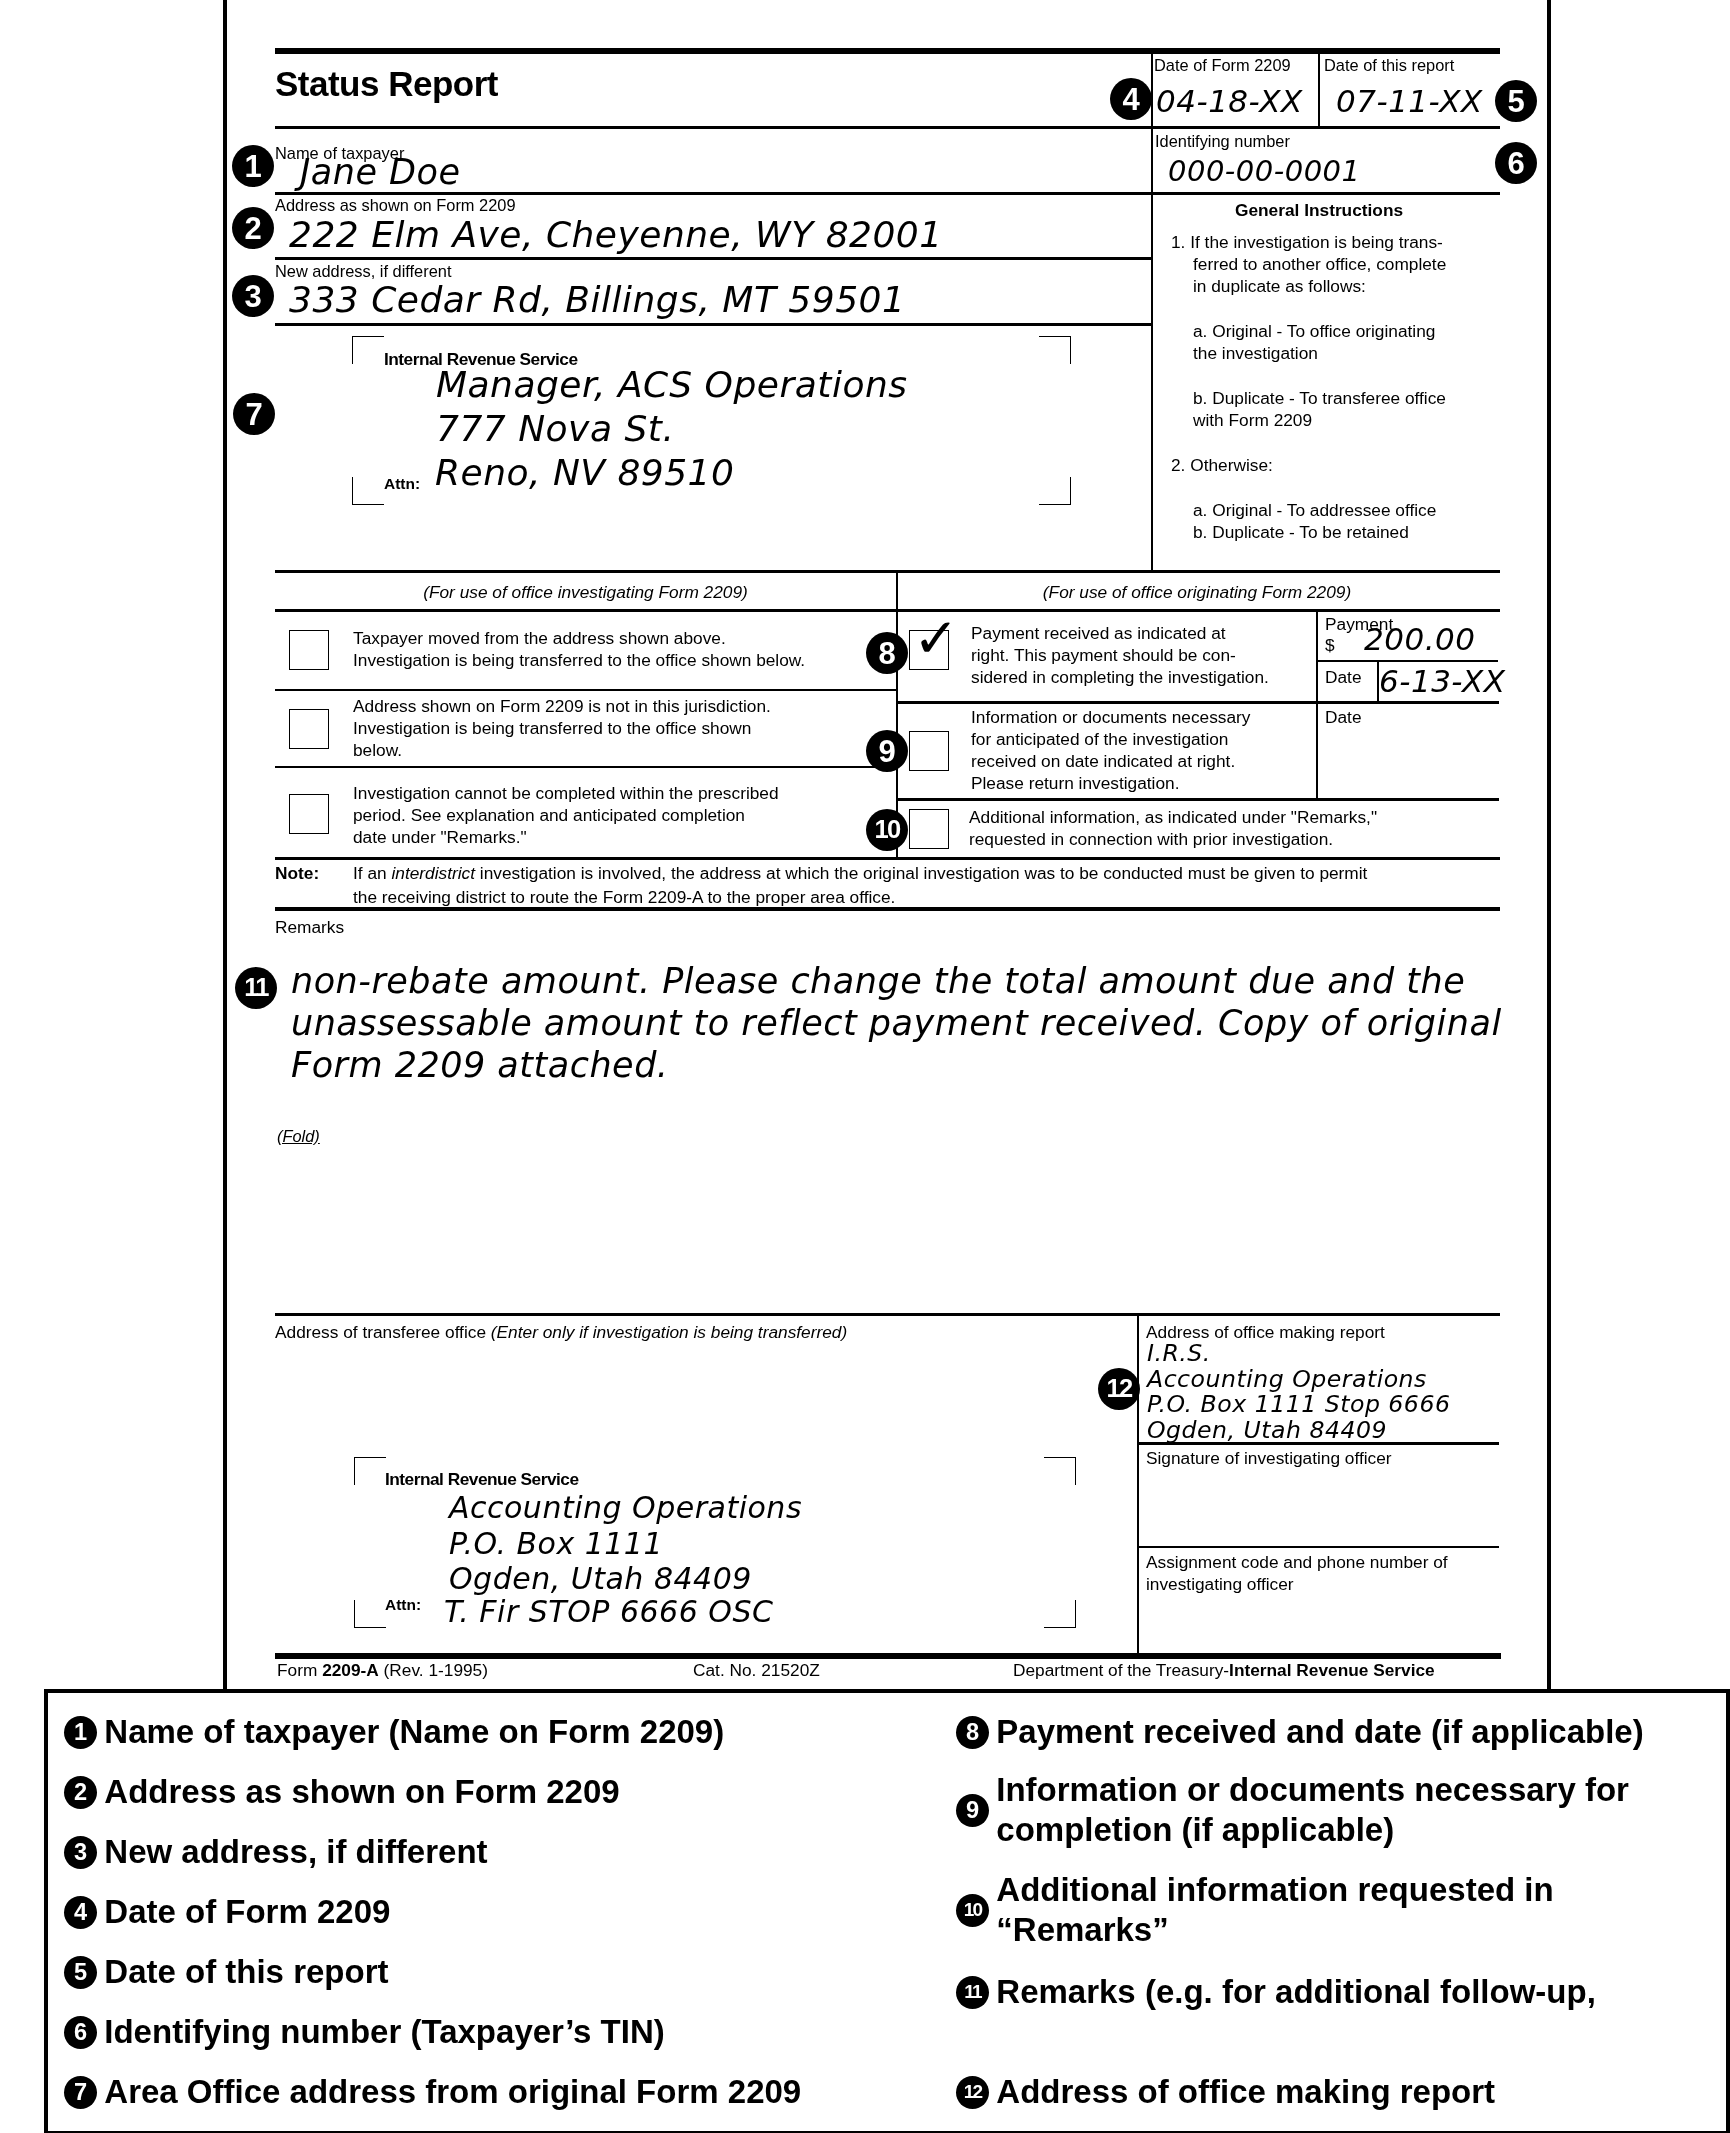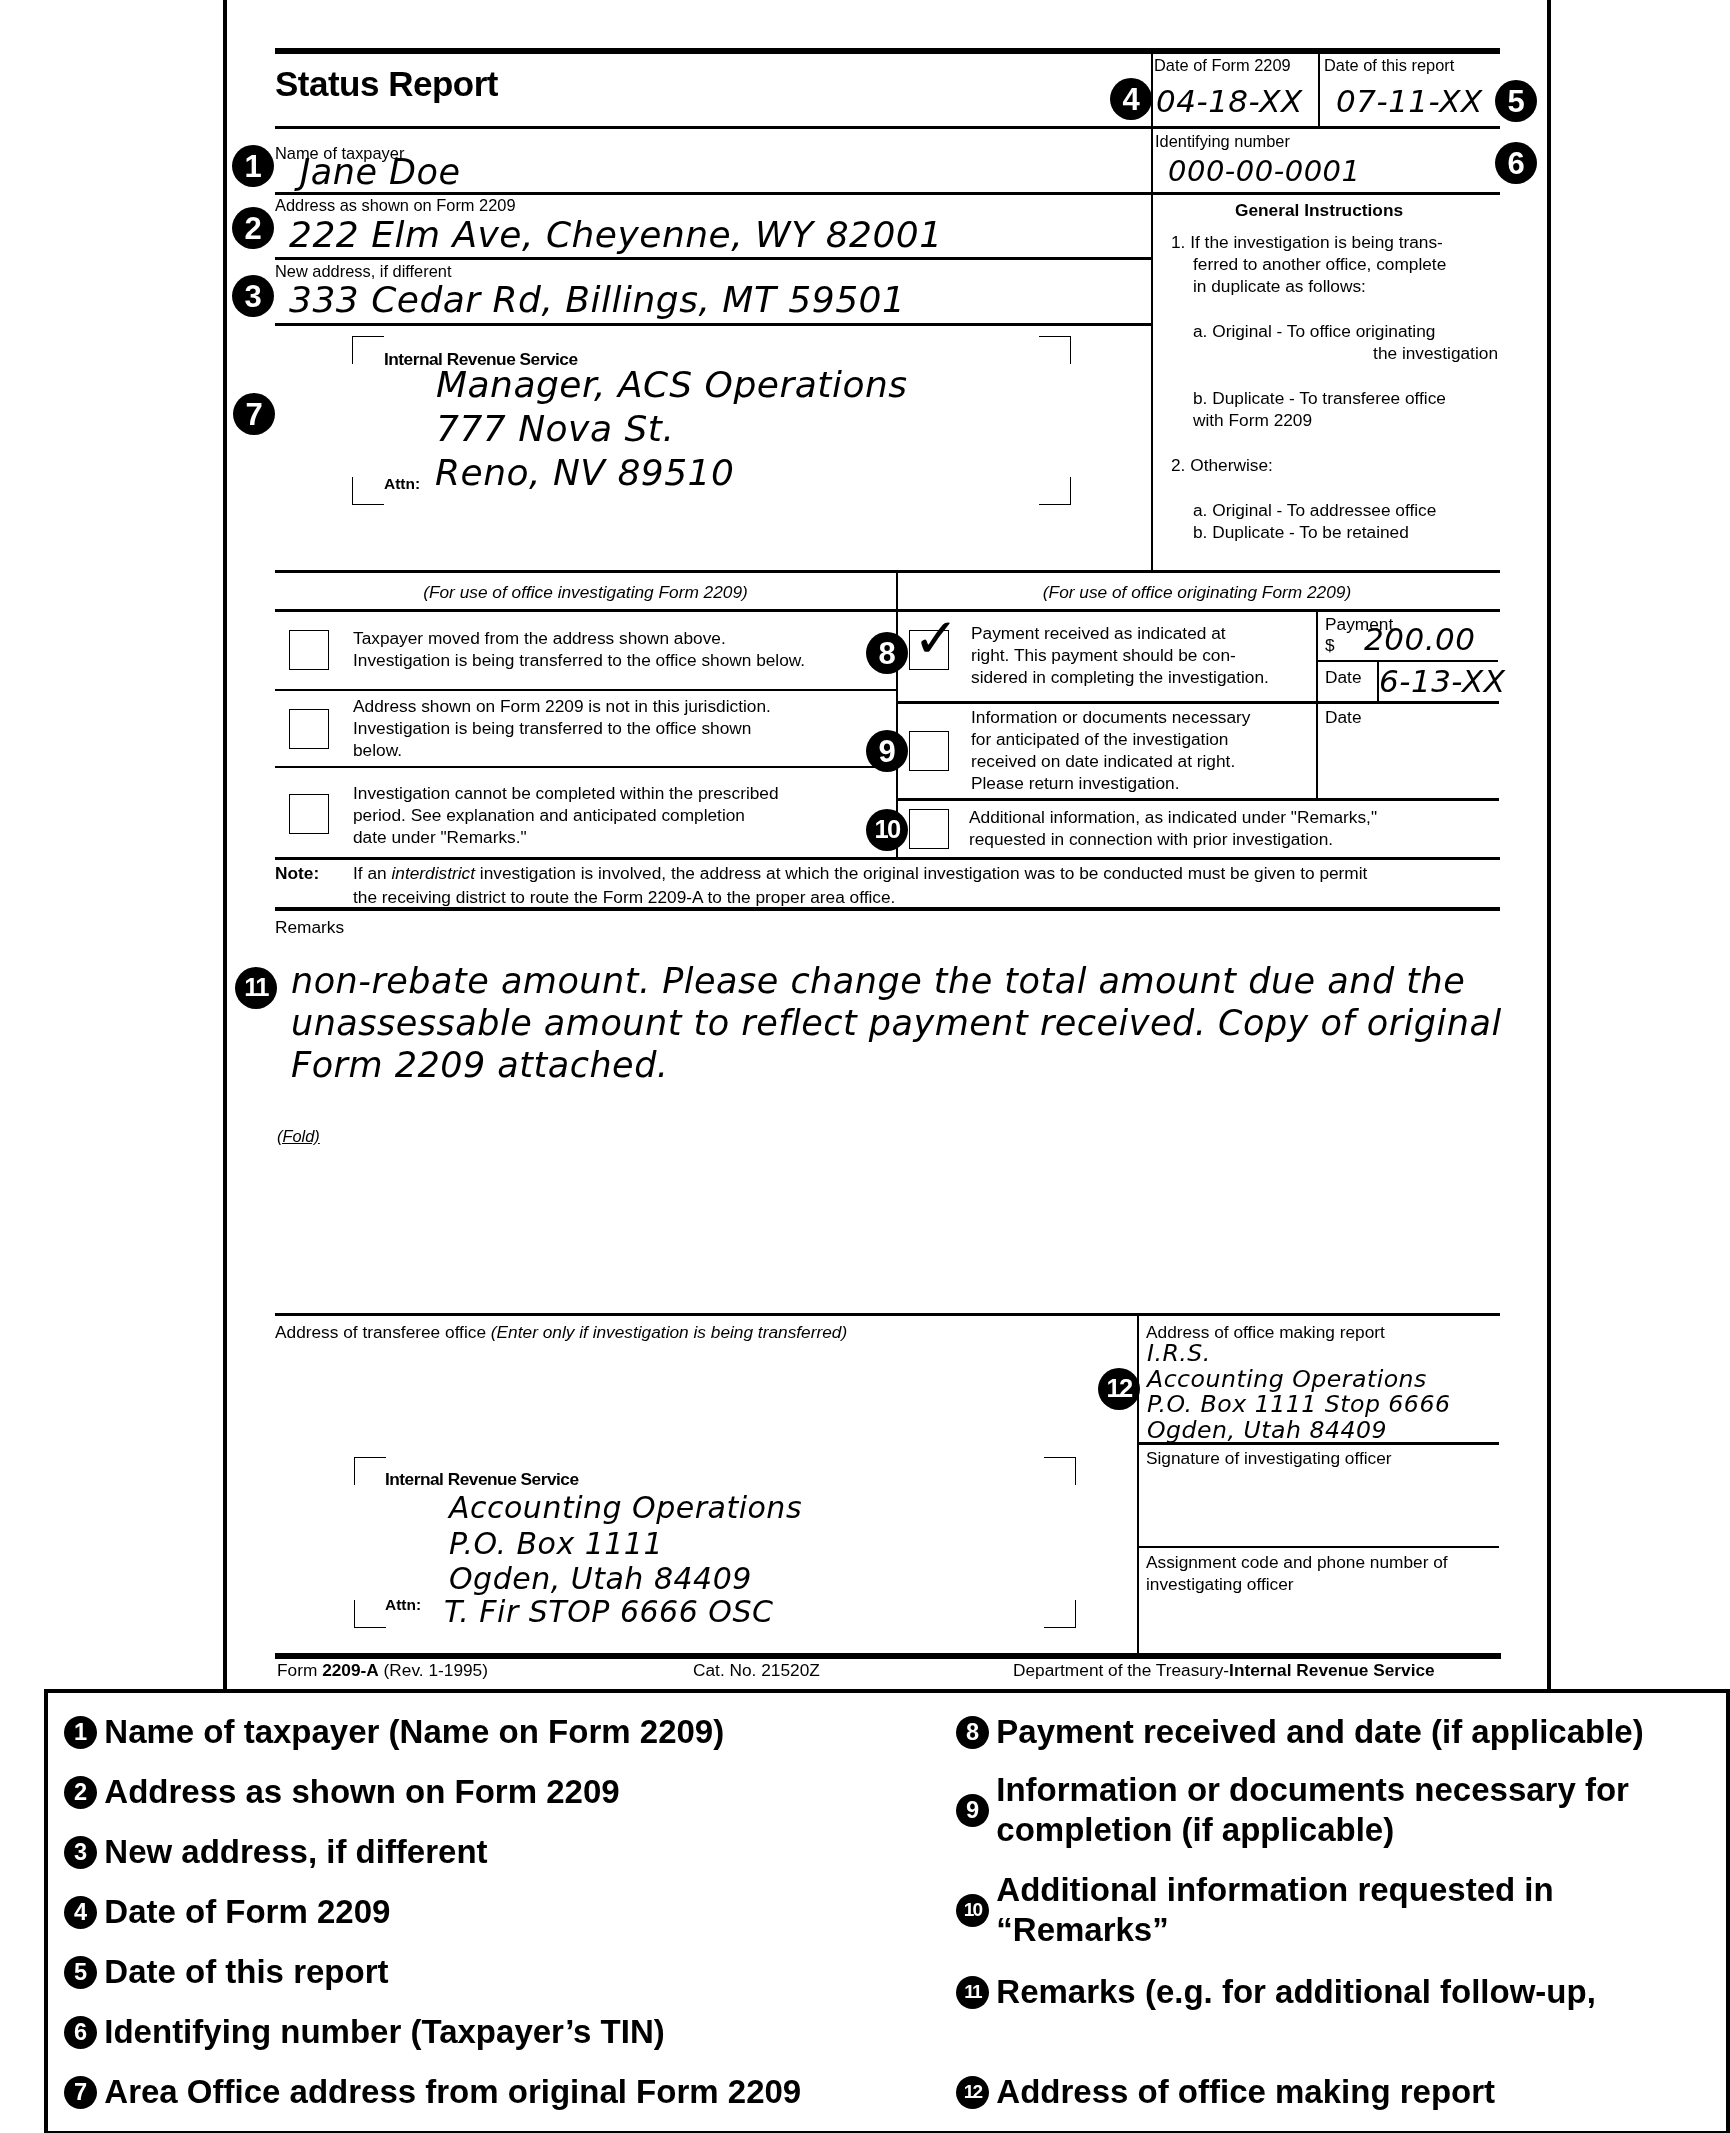--- a/index.html
+++ b/index.html
@@ -64,21 +64,21 @@
 <div class="badge" style="left:232px; top:275px;">3</div>
 <div class="hline" style="left:275px; top:323px; width:876px; height:2.7px;"></div>
 
 <div class="lbl" style="left:1235px; top:201px; font-size:17.3px; font-weight:700;">General Instructions</div>
 <div class="para" style="left:1171px; top:231px; width:327px;">
   <div>1. If the investigation is being trans-</div>
   <div style="padding-left:22px;">ferred to another office, complete</div>
   <div style="padding-left:22px;">in duplicate as follows:</div>
   <div style="height:23px;"></div>
   <div style="padding-left:22px;">a. Original - To office originating</div>
-  <div style="padding-left:22px;text-align:right;">the investigation</div>
+  <div style="padding-left:22px;">the investigation</div>
   <div style="height:23px;"></div>
   <div style="padding-left:22px;">b. Duplicate - To transferee office</div>
   <div style="padding-left:22px;">with Form 2209</div>
   <div style="height:23px;"></div>
   <div>2. Otherwise:</div>
   <div style="height:23px;"></div>
   <div style="padding-left:22px;">a. Original - To addressee office</div>
   <div style="padding-left:22px;">b. Duplicate - To be retained</div>
 </div>
 

